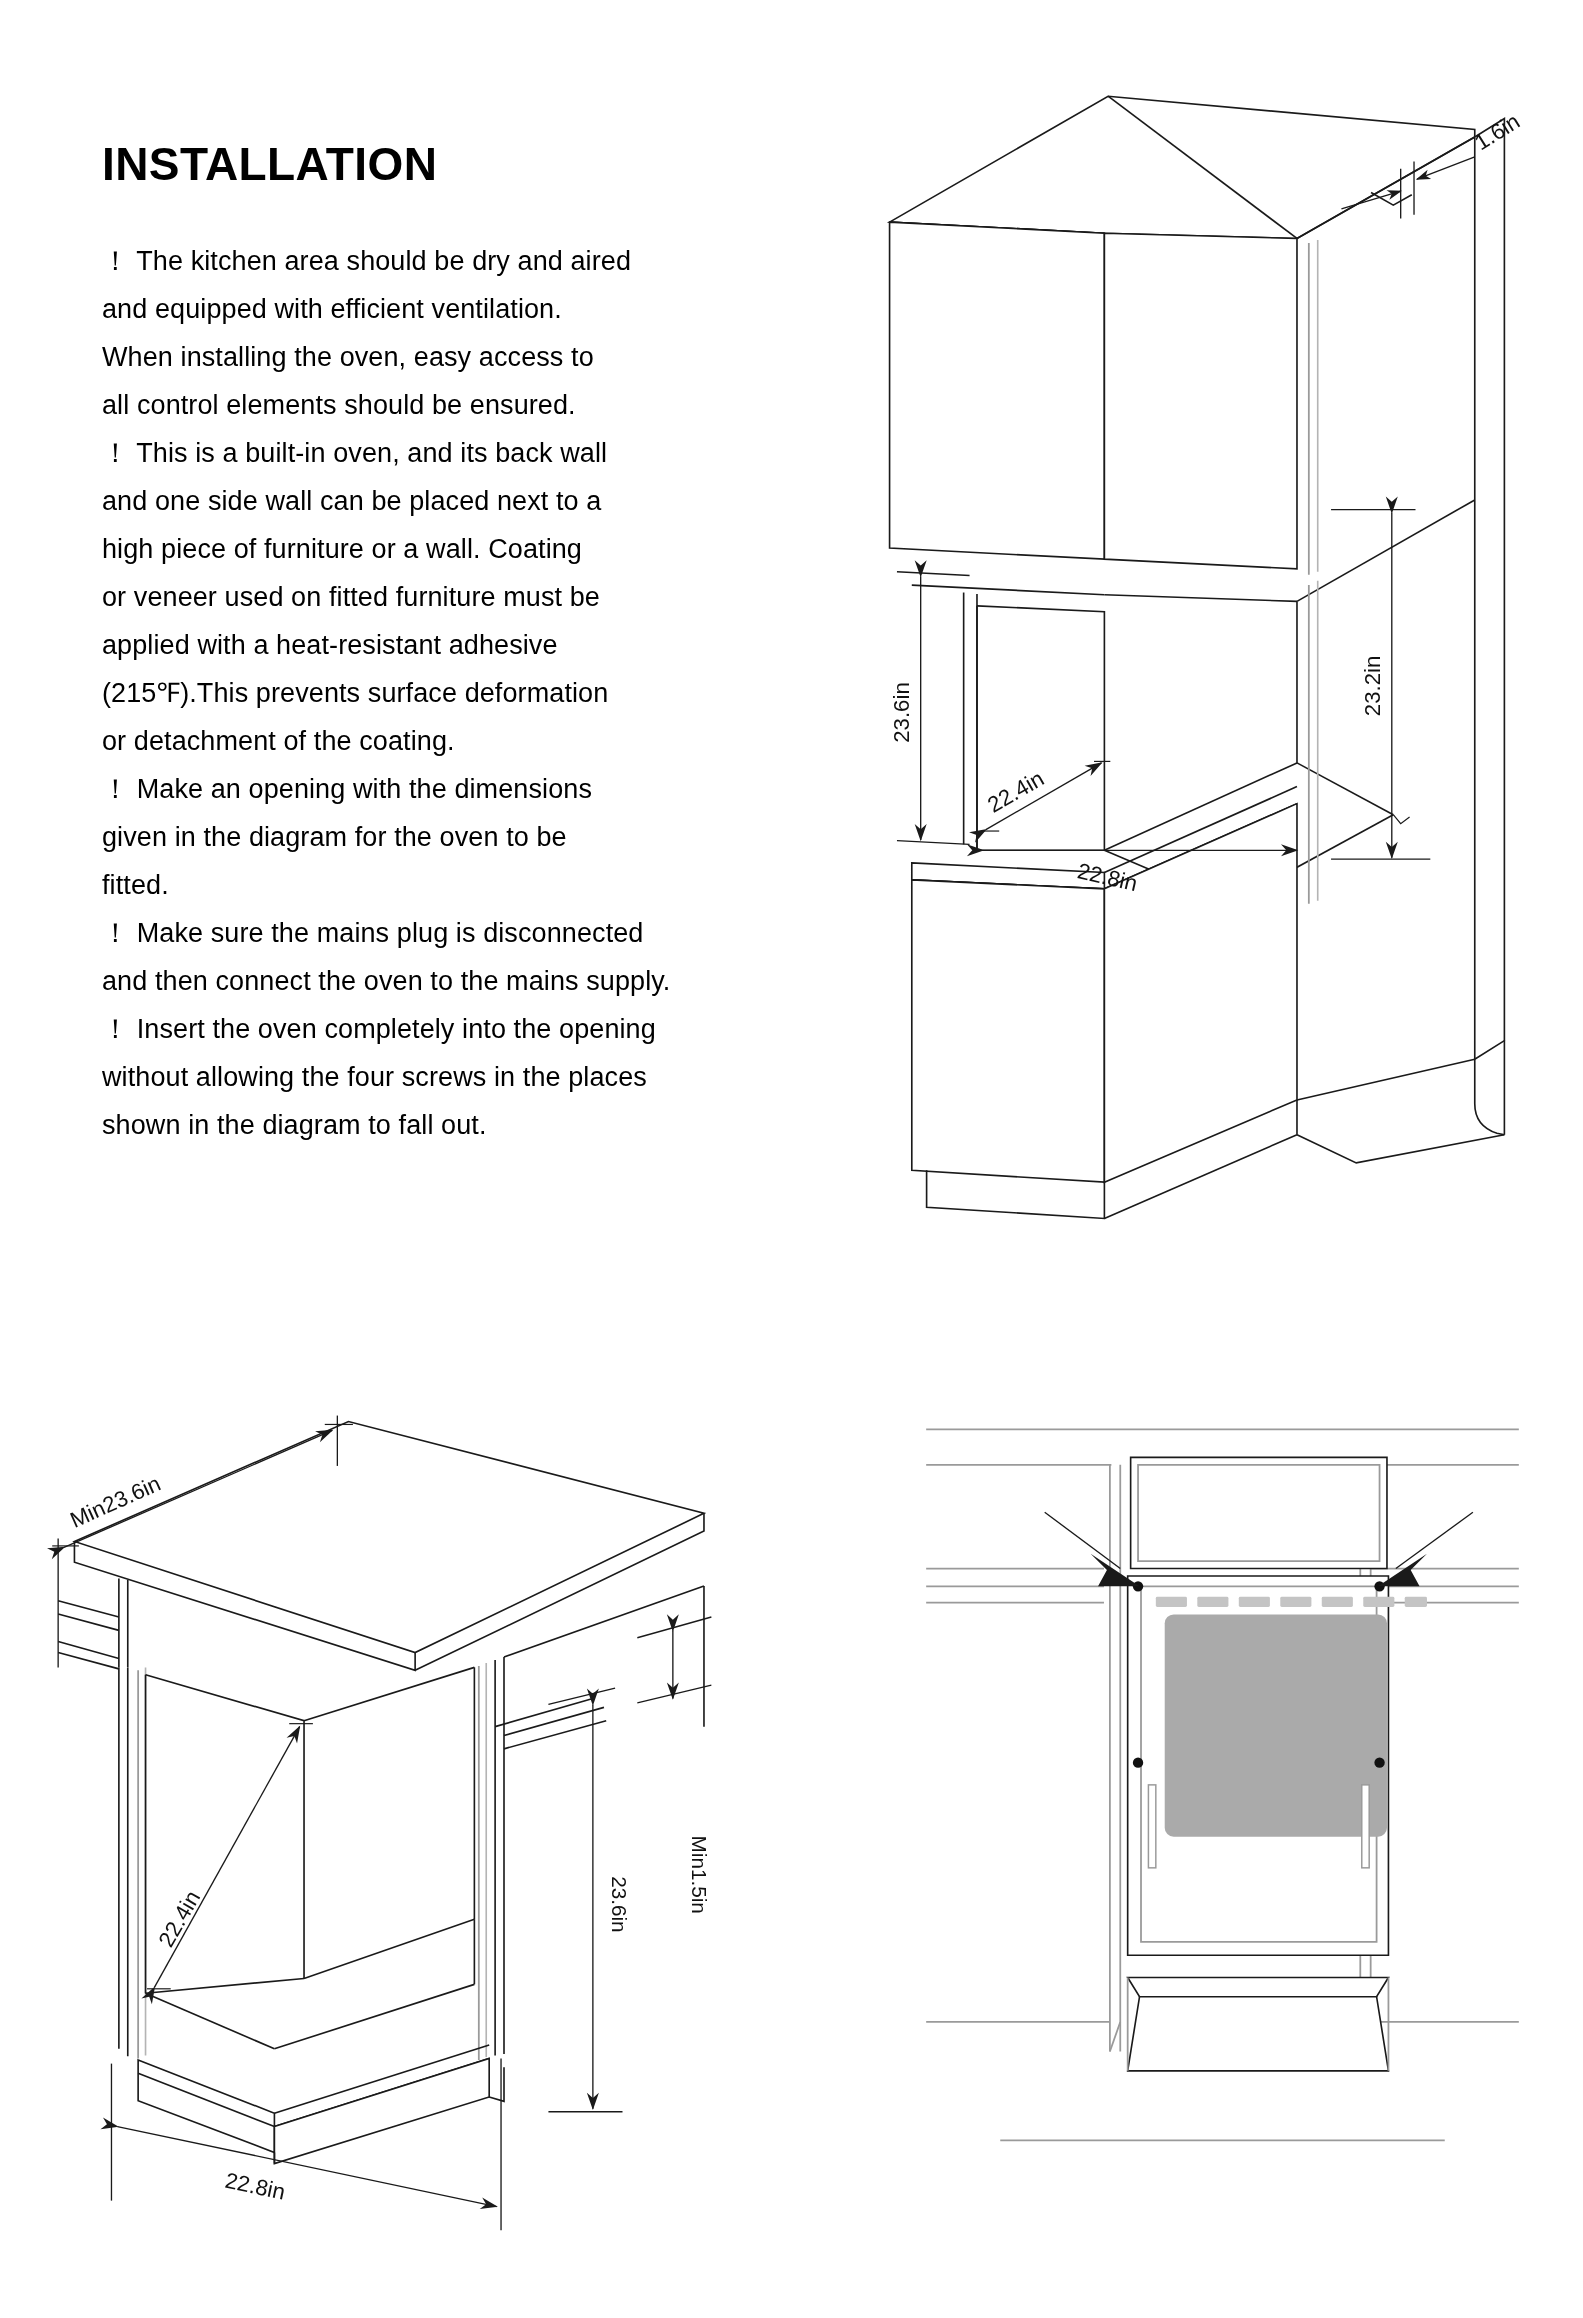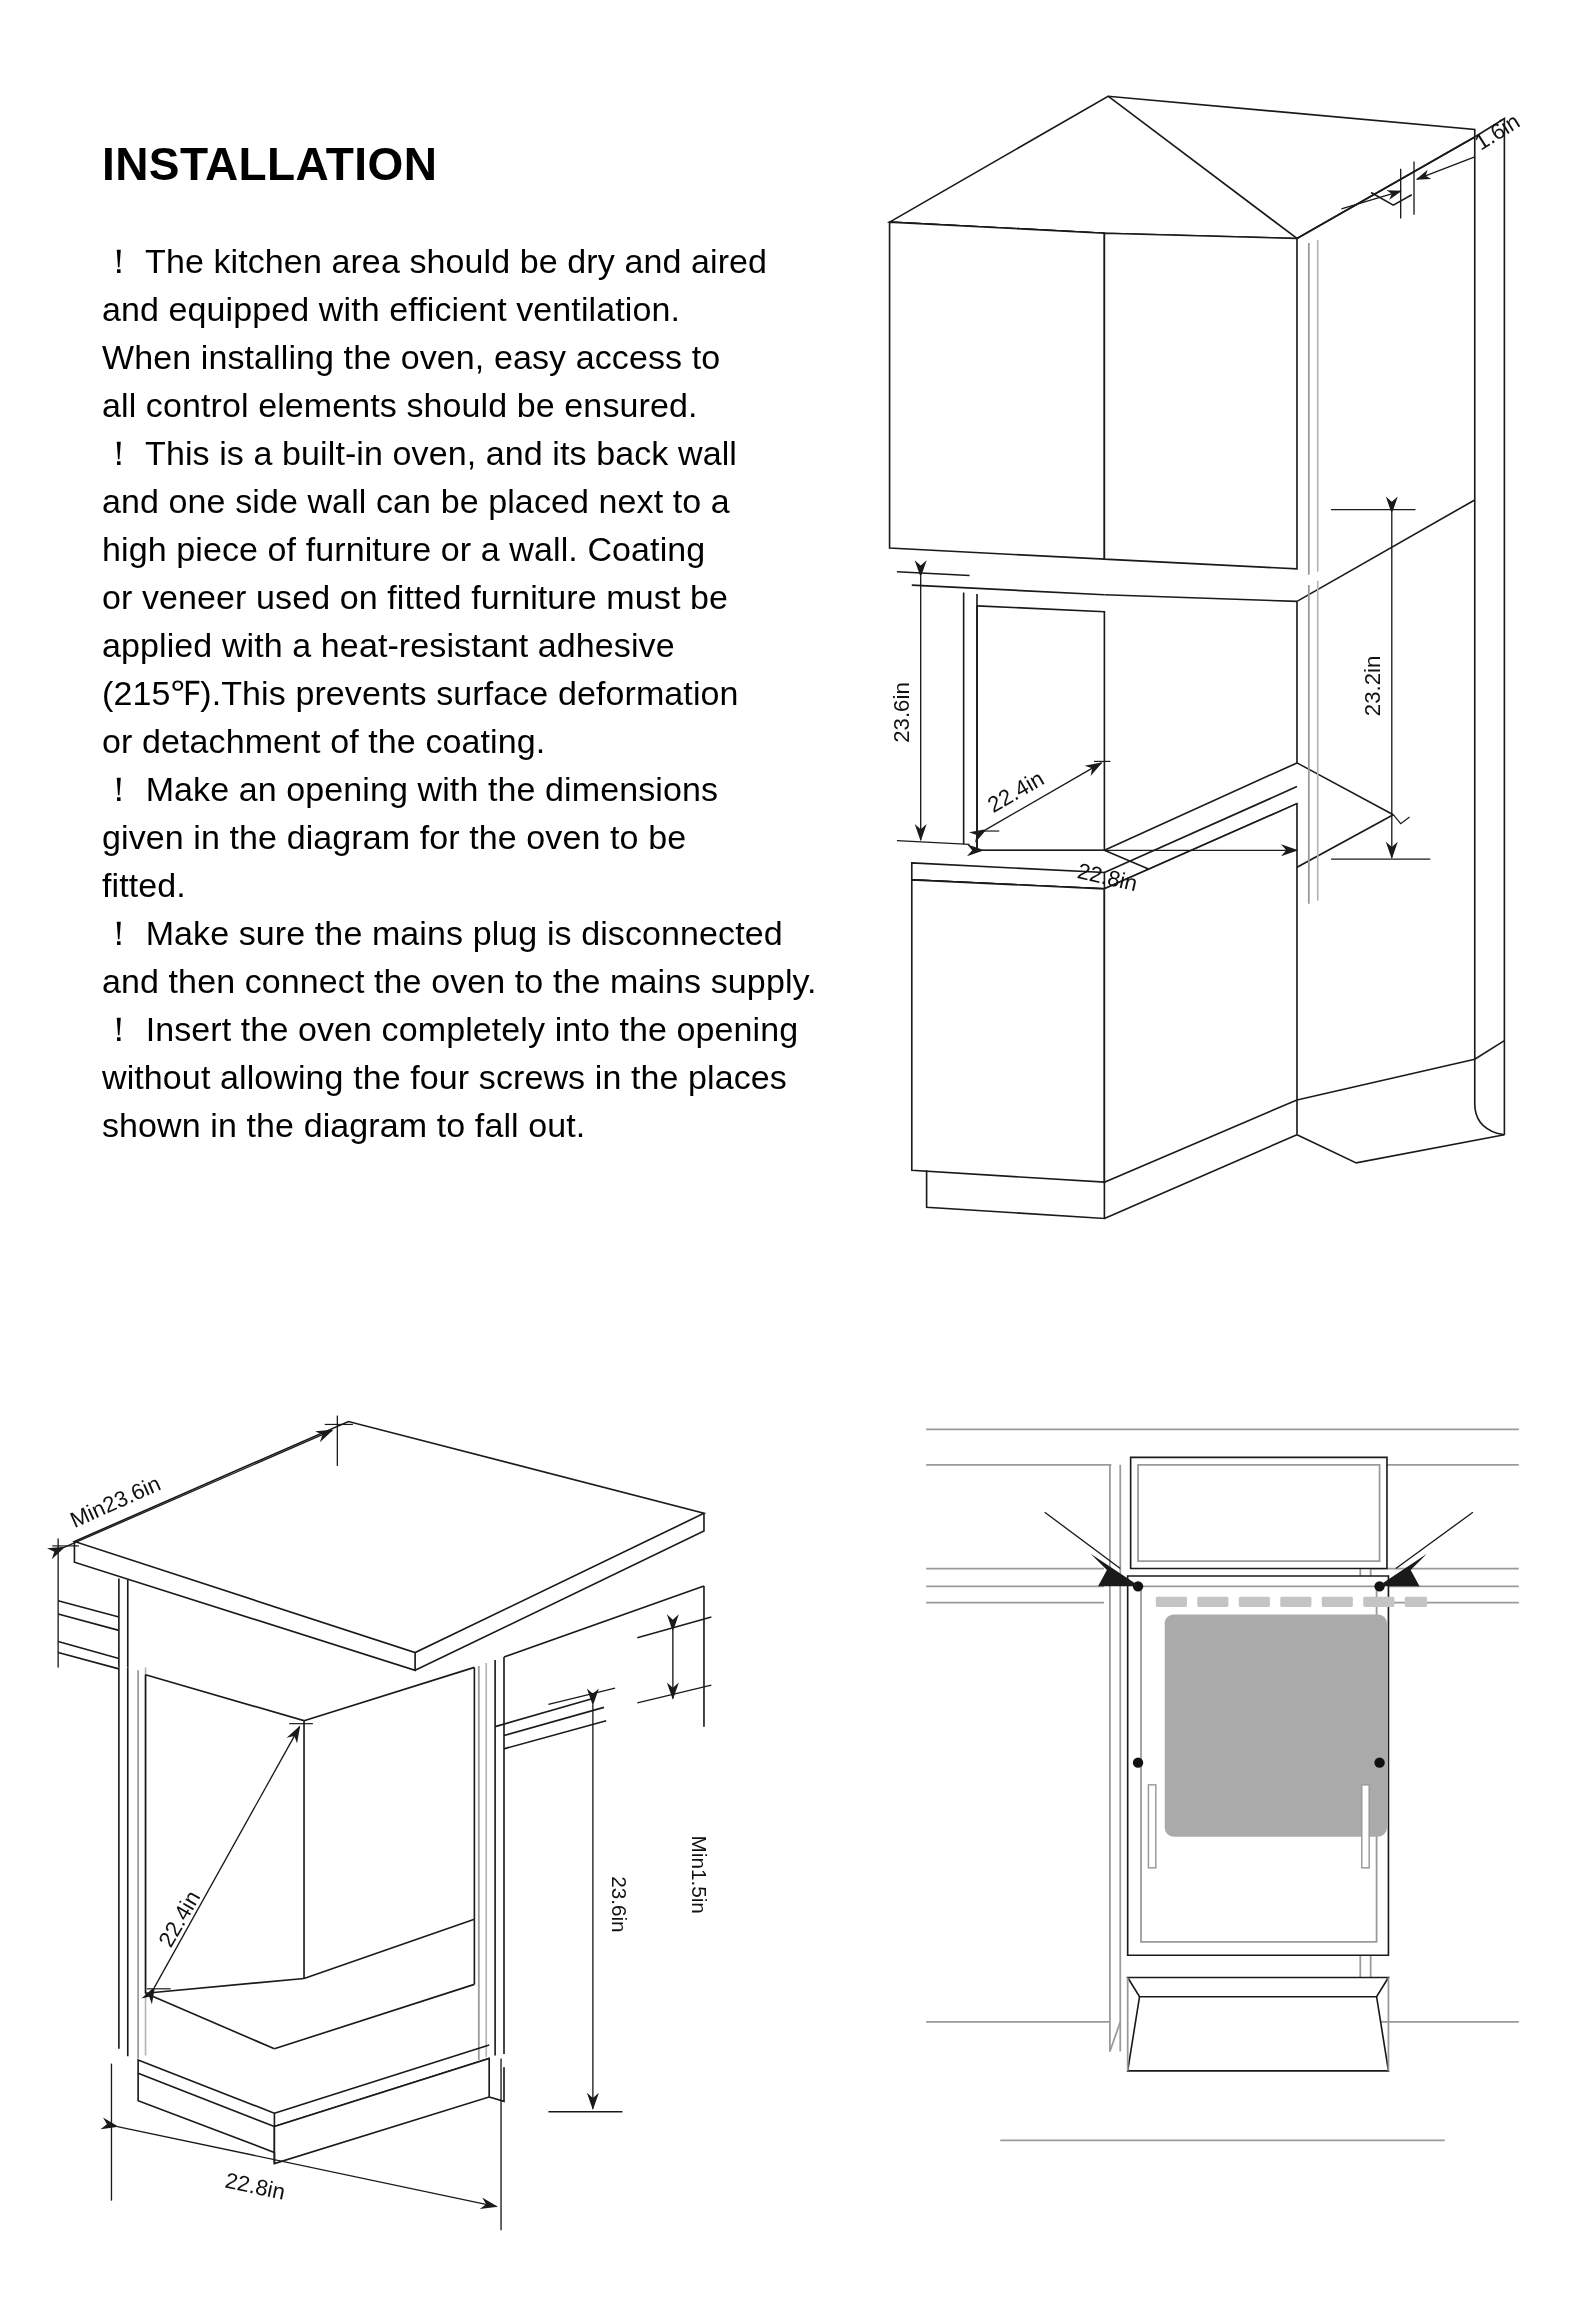--- a/index.html
+++ b/index.html
@@ -25,21 +25,21 @@
     margin-left: 32px;
   }
   #page-title {
     font-size: 46px;
     font-weight: bold;
     letter-spacing: 0.4px;
     margin: 0 0 50px 0;
     line-height: 1;
   }
   #body-text {
-    font-size: 34px;
+    font-size: 27px;
     line-height: 48px;
     white-space: pre-wrap;
     letter-spacing: 0.1px;
   }
 
   
   .figure { position: absolute; }
   #fig-top-right   { left: 882px; top: 74px;  width: 667px;  height: 1200px; }
   #fig-bottom-left { left: 30px;   top: 1356px; width: 711px;  height: 919px; }
   #fig-bottom-right{ left: 926px; top: 1370px; width: 593px;  height: 889px; }

